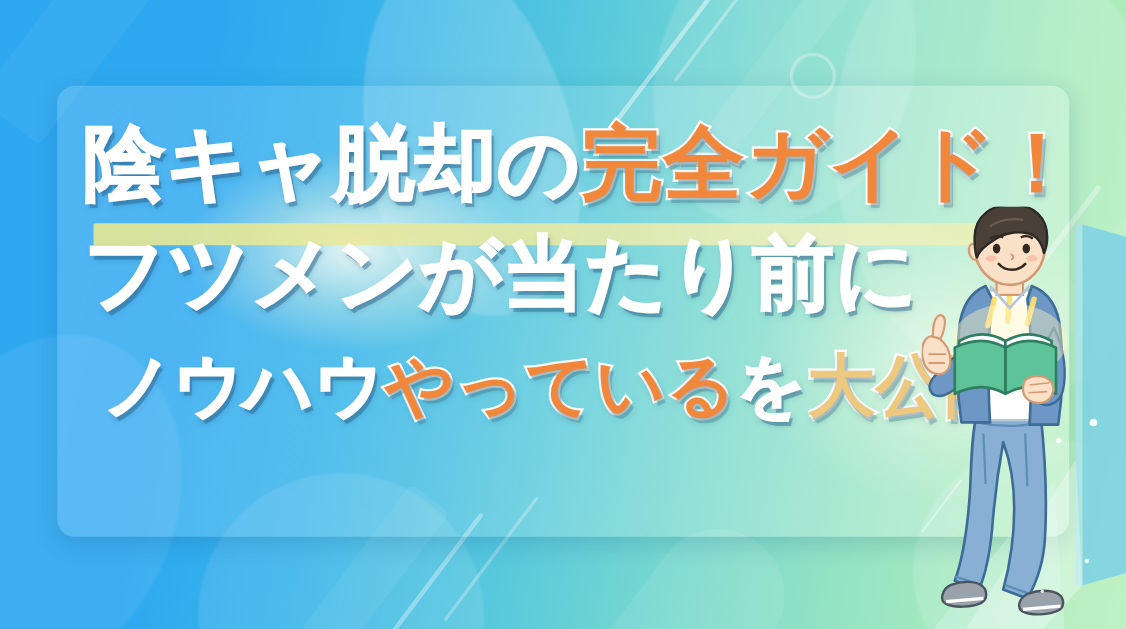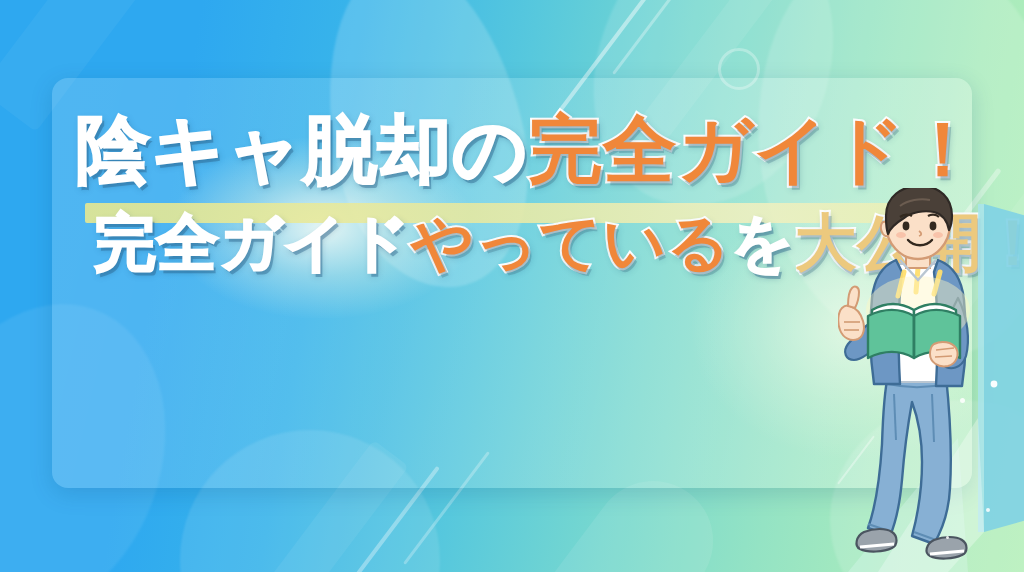--- a/index.html
+++ b/index.html
@@ -171,23 +171,26 @@
   </div>
 
   <div class="hl-band"></div>
 
   <div class="headline">
 
     <div class="line l1">
       <span class="seg white">陰キャ脱却の</span><span class="seg orange">完全ガイド！</span>
     </div>
 
+    <div class="line l2">
+      <span class="seg white">フツメンが当たり前に</span>
+    </div>
 
     <div class="line l3">
-      <span class="seg white">完全ガイド</span><span class="seg orange">やっている</span><span class="seg white">を</span><span class="seg gold">大公開！</span>
+      <span class="seg white">ノウハウ</span><span class="seg orange">やっている</span><span class="seg white">を</span><span class="seg gold">大公開！</span>
     </div>
   </div>
 
   <div class="illus">
     <svg width="200" height="384" viewBox="0 0 200 384" xmlns="http://www.w3.org/2000/svg">
 
       <g>
         <path d="M146 16 L196 30 L196 330 L146 344 Z" fill="#7fd2e4" opacity=".9"></path>
         <path d="M140 16 L146 16 L146 344 L140 344 Z" fill="#a9e4ef" opacity=".8"></path>
         <circle cx="156" cy="196" r="3.4" fill="#ffffff" opacity=".95"></circle>

